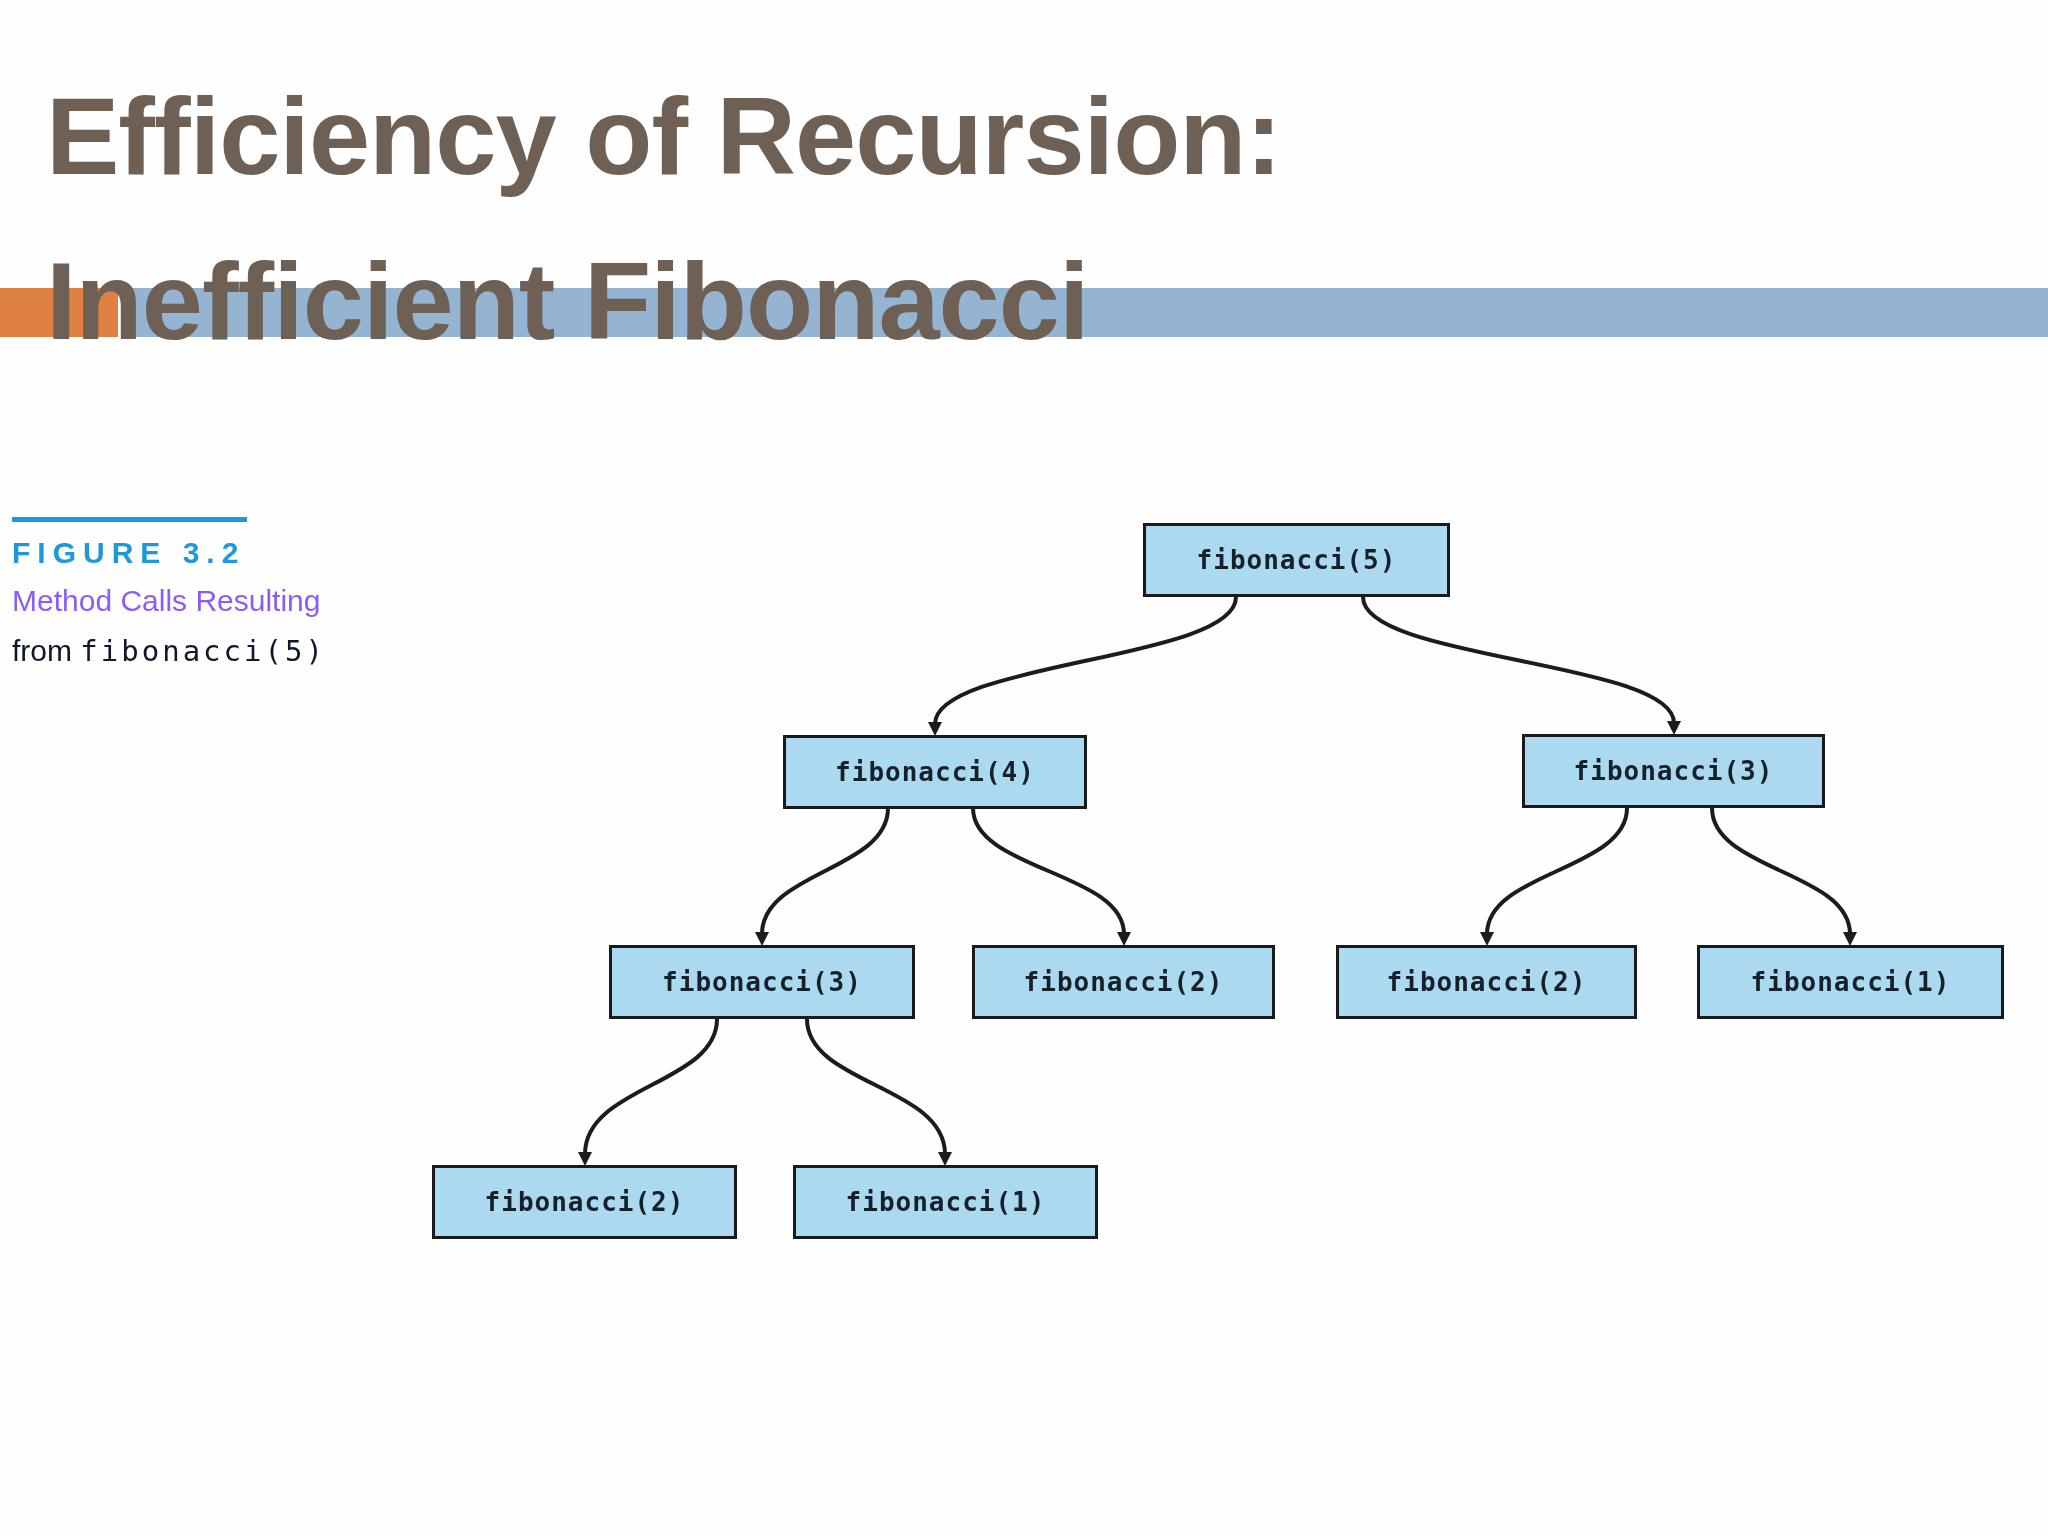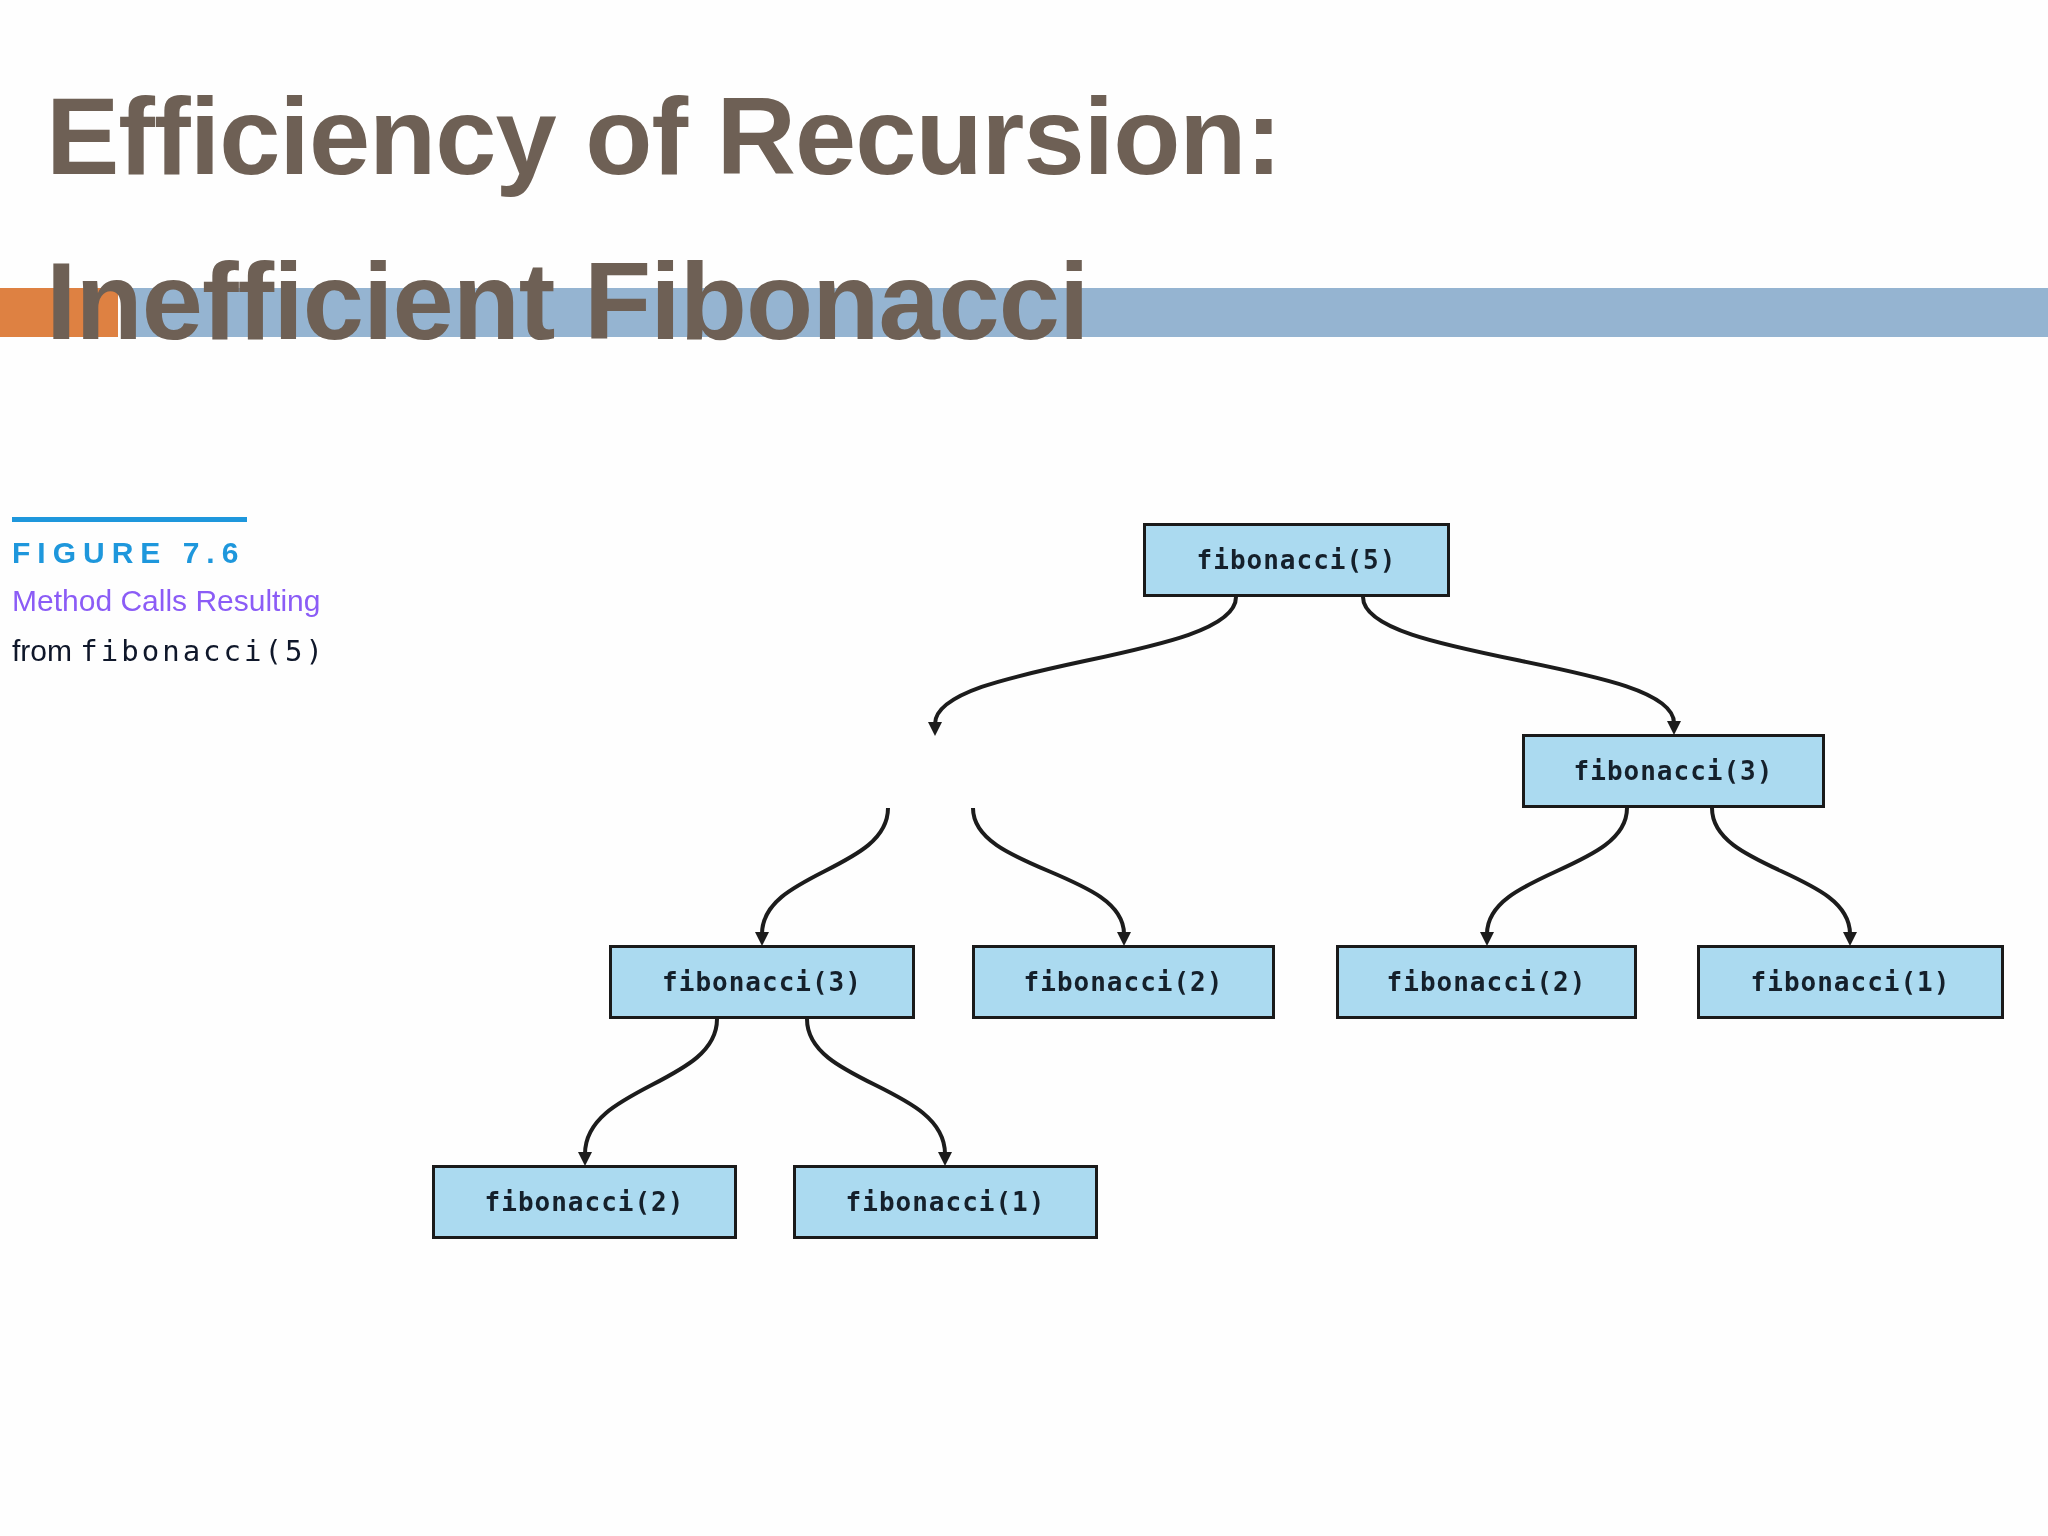--- a/index.html
+++ b/index.html
@@ -104,21 +104,21 @@
 </head>
 <body>
 
 <div class="slide">
 
   <h1 class="title">Efficiency of Recursion: Inefficient Fibonacci</h1>
   <div class="accent-square"></div>
   <div class="title-rule-bar"></div>
 
   <div class="fig-rule"></div>
-  <div class="fig-label">FIGURE 7.6</div>
+  <div class="fig-label">FIGURE 3.2</div>
   <div class="fig-line1">Method Calls Resulting</div>
   <div class="fig-line2"><span>from </span><span class="code">fibonacci(5)</span></div>
 
   <svg class="tree-svg" viewBox="0 0 2048 1536" xmlns="http://www.w3.org/2000/svg">
     <g fill="none" stroke="#1c1c1c" stroke-width="4">
       <path d="M1236,597 C1236,660 935,662 935,724"></path>
       <path d="M1363,597 C1363,660 1674,661 1674,723"></path>
       <path d="M888,808 C888,870 762,872 762,934"></path>
       <path d="M973,808 C973,870 1124,872 1124,934"></path>
       <path d="M1627,808 C1627,870 1487,872 1487,934"></path>
@@ -135,20 +135,23 @@
       <polygon points="1843,932 1857,932 1850,946"></polygon>
       <polygon points="578,1152 592,1152 585,1166"></polygon>
       <polygon points="938,1152 952,1152 945,1166"></polygon>
     </g>
   </svg>
 
   <div class="node" style="left:1143px; top:523px; width:307px; height:74px">
     <span>fibonacci(5)</span>
   </div>
 
+  <div class="node" style="left:783px; top:735px; width:304px; height:74px">
+    <span>fibonacci(4)</span>
+  </div>
 
   <div class="node" style="left:1522px; top:734px; width:303px; height:74px">
     <span>fibonacci(3)</span>
   </div>
 
   <div class="node" style="left:609px; top:945px; width:306px; height:74px">
     <span>fibonacci(3)</span>
   </div>
 
   <div class="node" style="left:972px; top:945px; width:303px; height:74px">

